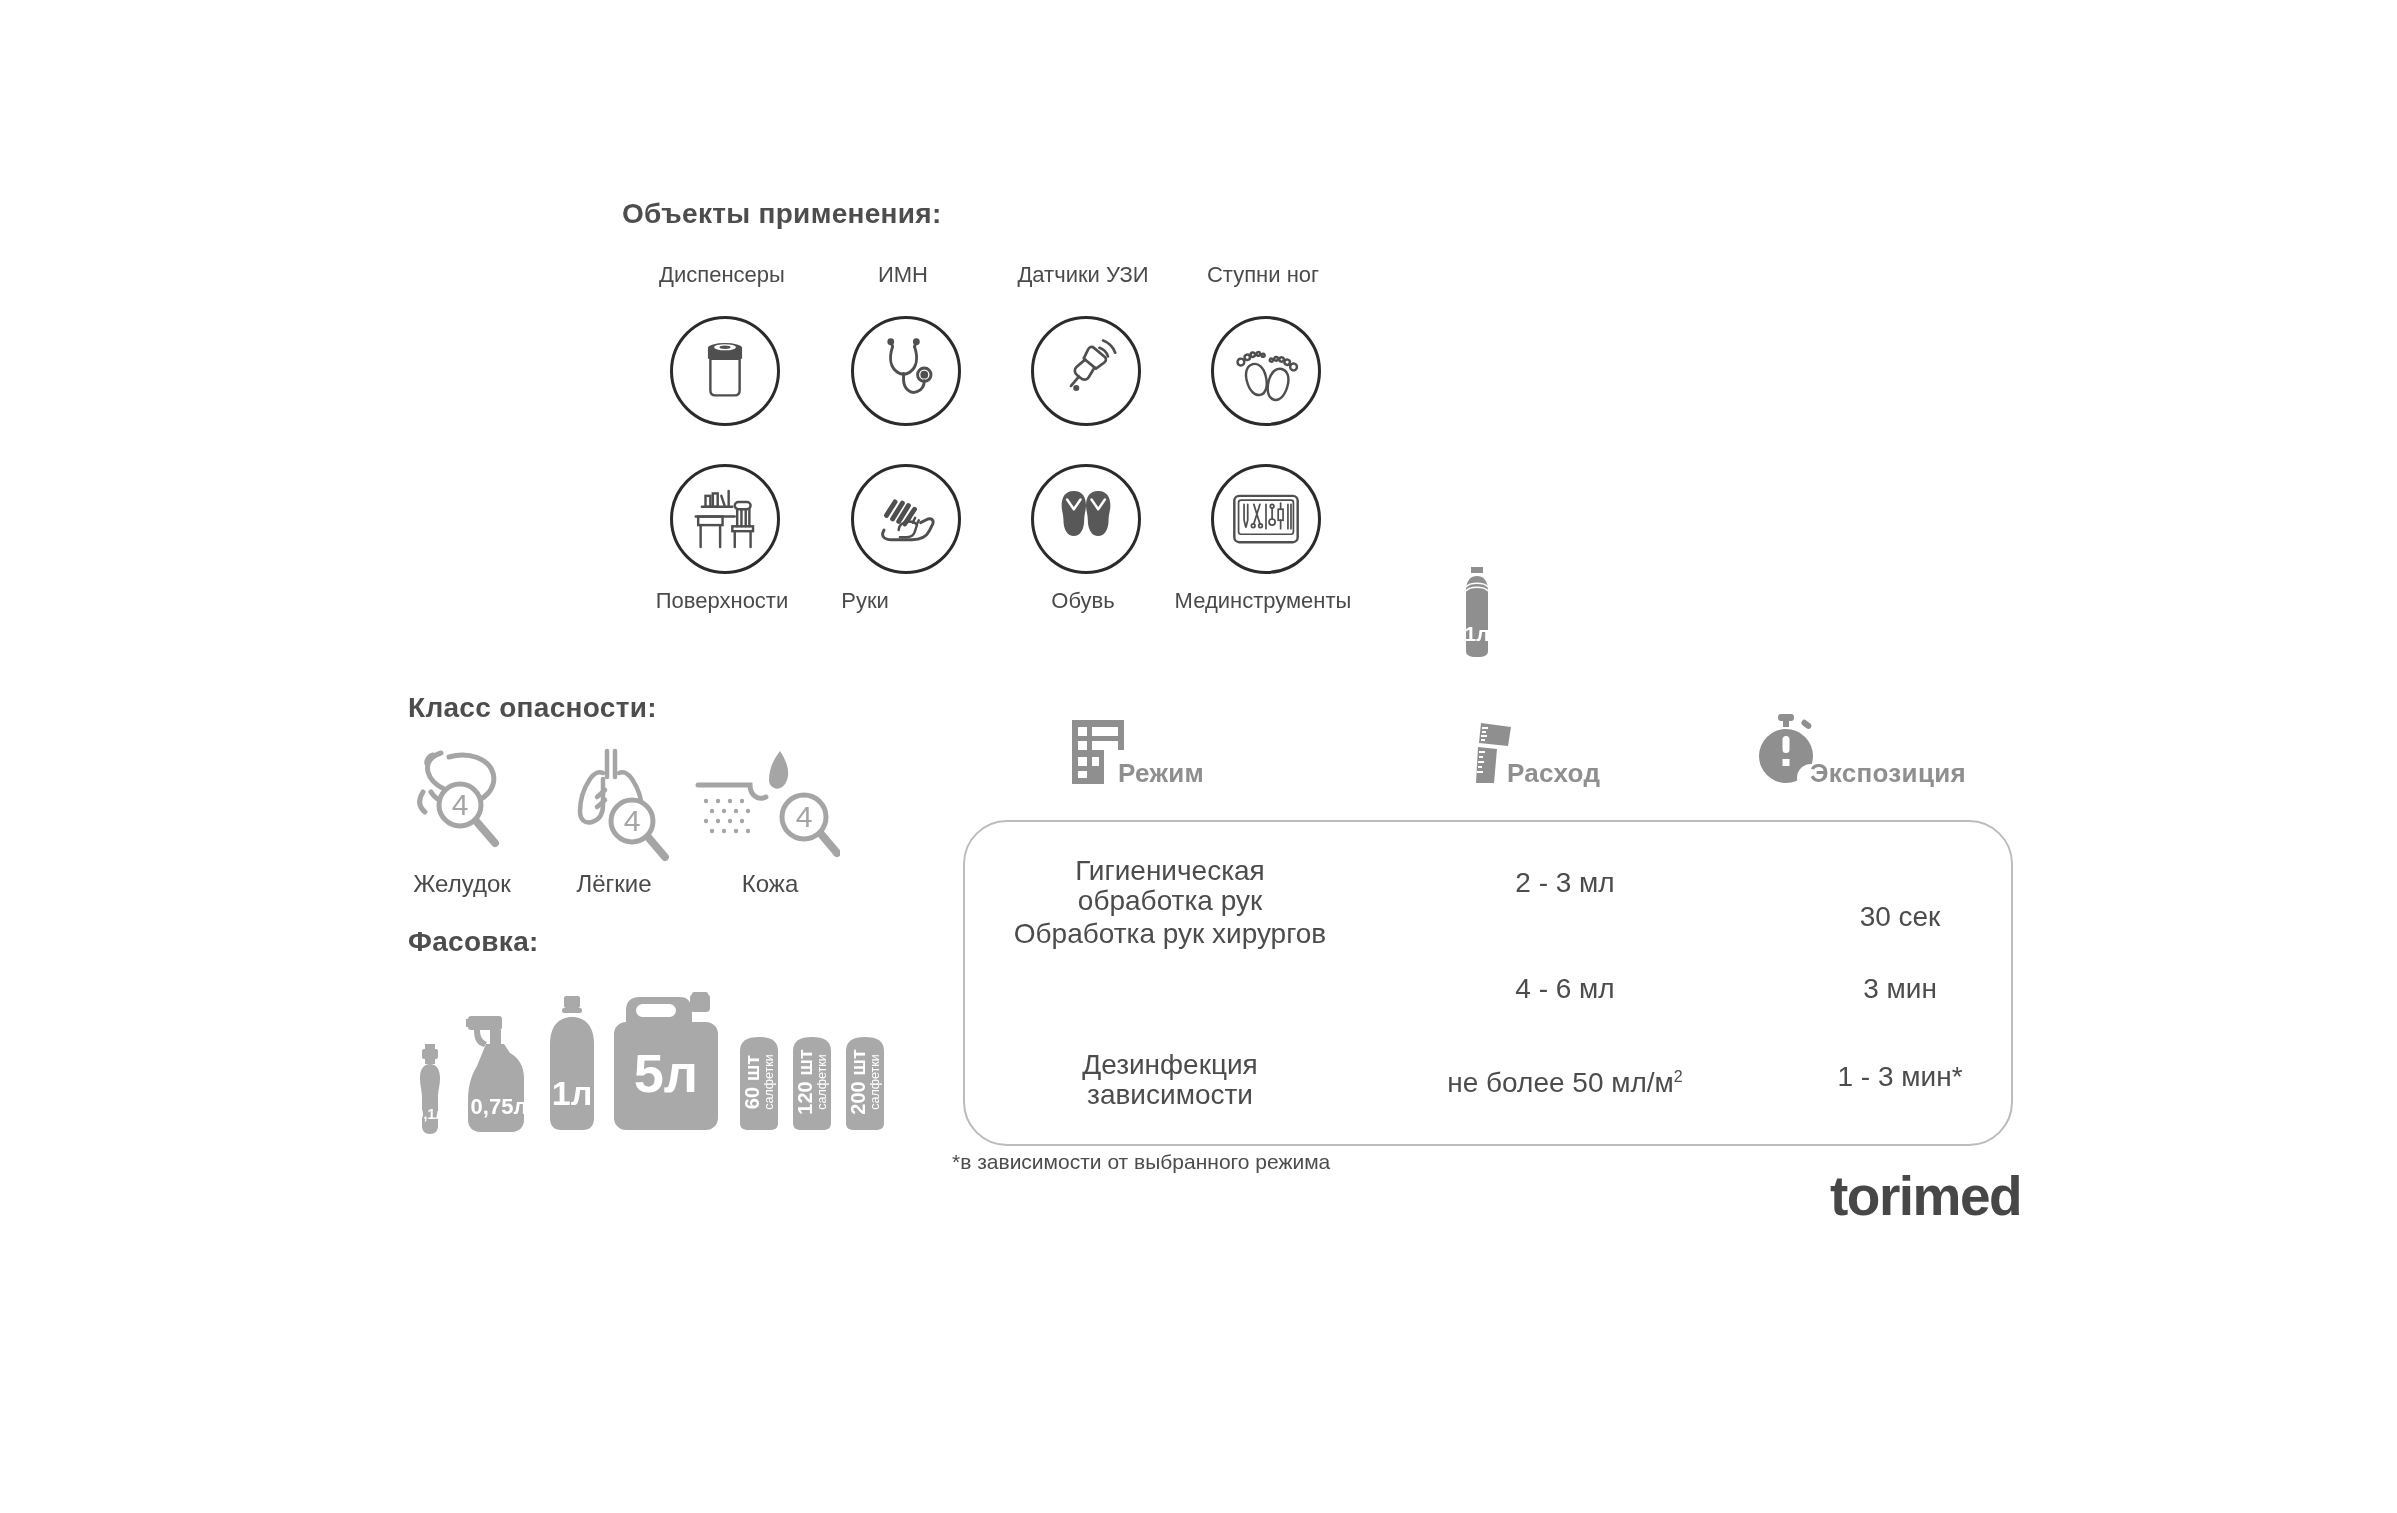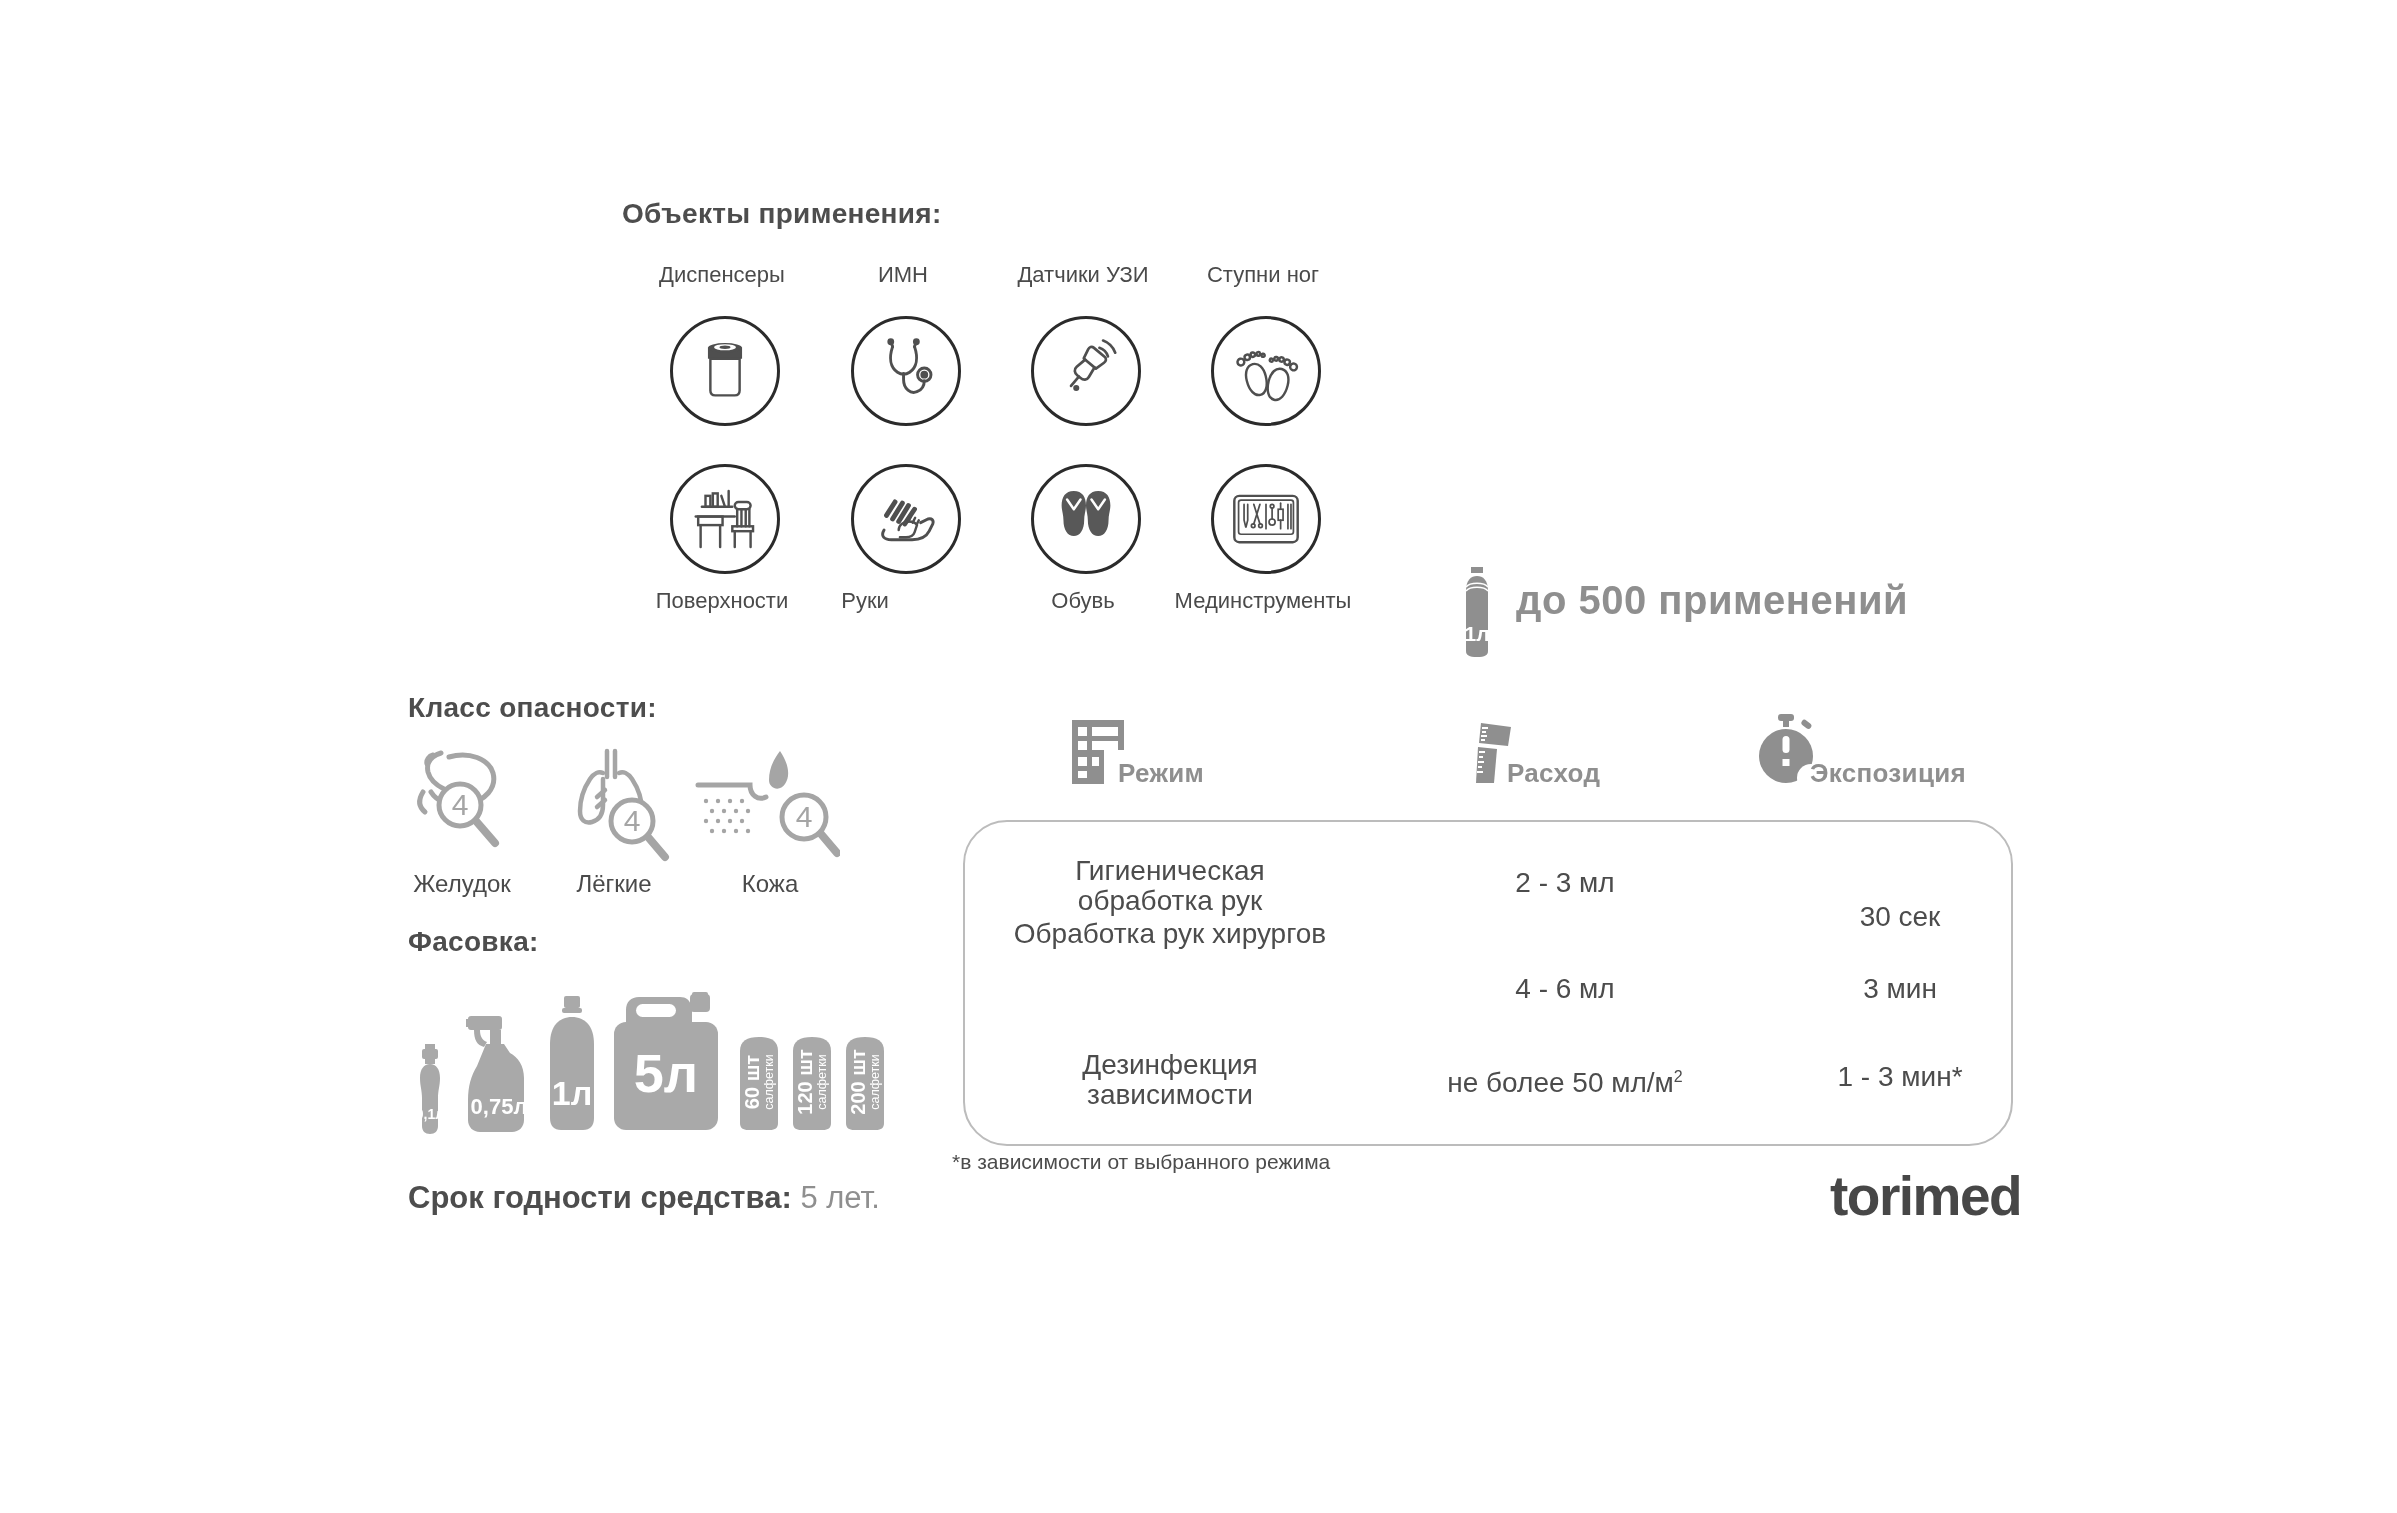--- a/index.html
+++ b/index.html
@@ -195,21 +195,20 @@
 
   <div class="abs" style="left:1457px; top:567px; width:40px; height:90px;">
     <svg viewBox="0 0 40 90" width="40" height="90">
       <rect x="14" y="0" width="12" height="6" fill="#8f8f8f"></rect>
       <path d="M9 24 C9 13 14 9 20 9 C26 9 31 13 31 24 L31 84 C31 88 28 90 20 90 C12 90 9 88 9 84 Z" fill="#8f8f8f"></path>
       <path d="M9 20 C13 15 27 15 31 20" stroke="#fff" stroke-width="1.4" fill="none"></path>
       <path d="M9 24 C13 19 27 19 31 24" stroke="#fff" stroke-width="1.4" fill="none"></path>
     </svg>
   </div>
   <div class="abs badge-vol" style="left:1457px; top:622px;">1л</div>
-  <div class="abs badge-text" style="left:1516px; top:578px;">до 500 применений</div>
 
   <div class="abs sec-title" style="left:408px; top:692px;">Класс опасности:</div>
 
   <div class="abs" style="left:403px; top:745px;">
     <svg viewBox="0 0 112 122" width="112" height="122">
       <g fill="none" stroke="#a5a5a5" stroke-width="5" stroke-linecap="round" stroke-linejoin="round">
         <path d="M30 10 c-4 1 -7 5 -6 9"></path>
         <path d="M38 8 c-10 3 -15 10 -13 19 c2 8 8 13 16 17"></path>
         <path d="M46 12 c20 -6 40 2 44 16 c4 15 -8 28 -26 31 c-16 3 -30 -2 -36 -12"></path>
         <path d="M20 47 c-5 8 -4 15 2 20"></path>
@@ -338,24 +337,20 @@
   <div class="abs" style="left:842px; top:1034px;">
     <svg viewBox="0 0 46 97" width="46" height="97">
       <path d="M4 17 C4 7 11 3 23 3 C35 3 42 7 42 17 L42 89 C42 94 39 96 34 96 L12 96 C7 96 4 94 4 89 Z" fill="#a9a9a9"></path>
     </svg>
   </div>
   <div class="abs wipes-rot" style="left:817px; top:1059px;">
     <span class="count">200 шт</span>
     <span class="type">салфетки</span>
   </div>
 
-  <div class="abs shelf" style="left:408px; top:1180px;">
-    <b>Срок годности средства:</b>
-    <span class="val">5 лет.</span>
-  </div>
 
   <div class="abs" style="left:1070px; top:718px;">
     <svg viewBox="0 0 66 68" width="66" height="68">
       <path d="M2 2 h52 v30 h-20 v34 h-32 z" fill="#8f8f8f"></path>
       <g fill="#fff">
         <rect x="8" y="9" width="9" height="9"></rect>
         <rect x="8" y="23" width="9" height="9"></rect>
         <rect x="8" y="39" width="9" height="9"></rect>
         <rect x="8" y="53" width="9" height="7"></rect>
         <rect x="22" y="9" width="26" height="9"></rect>

